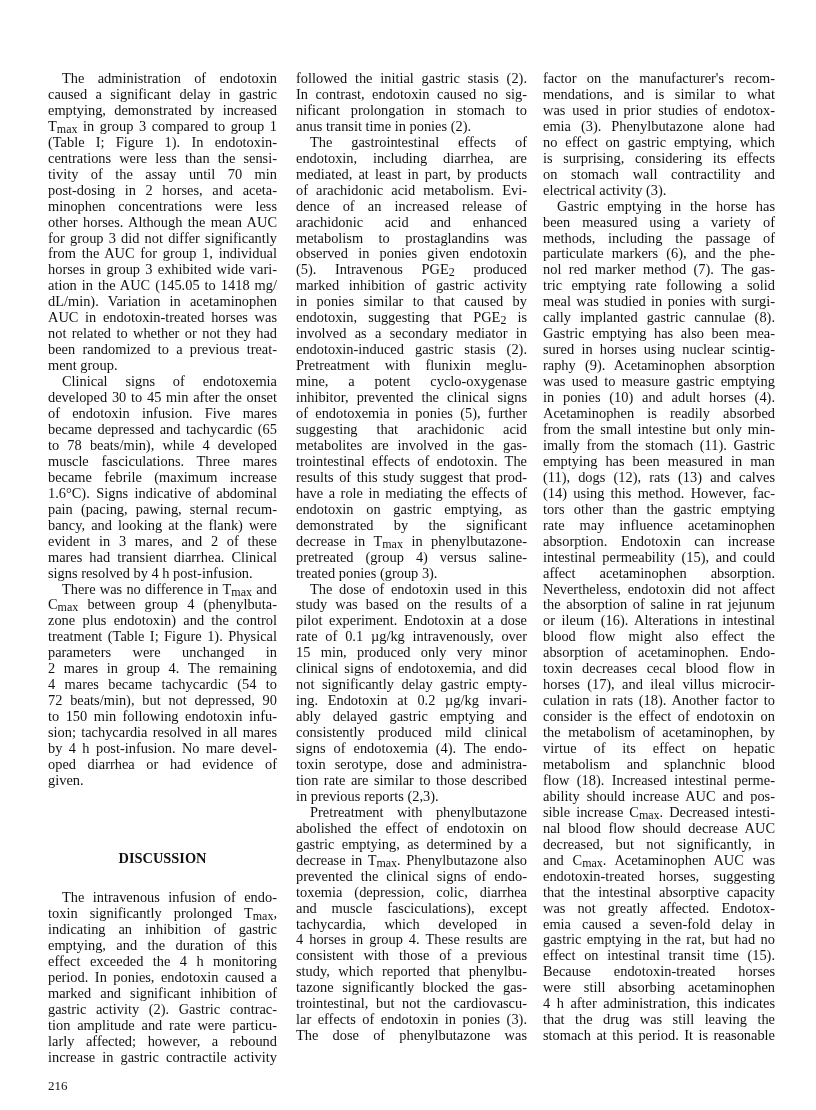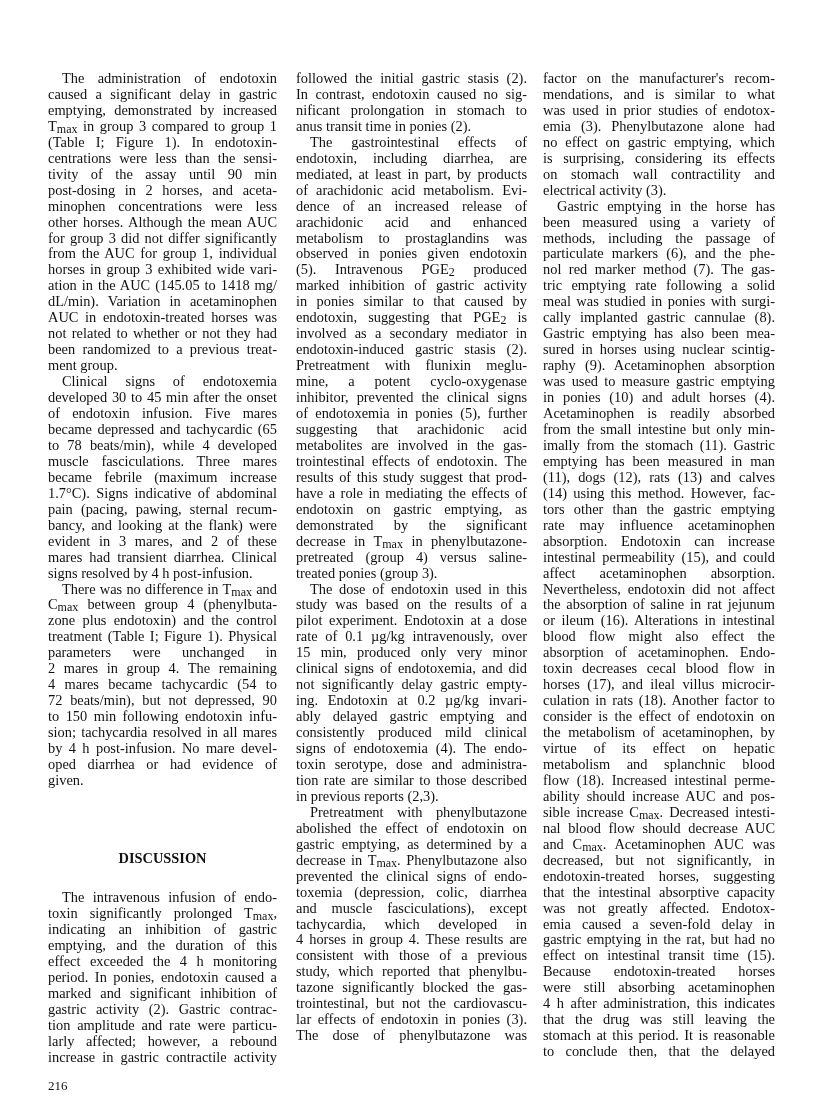--- a/index.html
+++ b/index.html
@@ -22,41 +22,41 @@
 </head>
 <body>
 
 <div id="col1" class="col">
     <span class="line ind">The administration of endotoxin</span>
     <span class="line">caused a significant delay in gastric</span>
     <span class="line">emptying, demonstrated by increased</span>
     <span class="line">T<sub>max</sub> in group 3 compared to group 1</span>
     <span class="line">(Table I; Figure 1). In endotoxin-</span>
     <span class="line">centrations were less than the sensi-</span>
-    <span class="line">tivity of the assay until 90 min</span>
+    <span class="line">tivity of the assay until 70 min</span>
     <span class="line">post-dosing in 2 horses, and aceta-</span>
     <span class="line">minophen concentrations were less</span>
     <span class="line">other horses. Although the mean AUC</span>
     <span class="line">for group 3 did not differ significantly</span>
     <span class="line">from the AUC for group 1, individual</span>
     <span class="line">horses in group 3 exhibited wide vari-</span>
     <span class="line">ation in the AUC (145.05 to 1418 mg/</span>
     <span class="line">dL/min). Variation in acetaminophen</span>
     <span class="line">AUC in endotoxin-treated horses was</span>
     <span class="line">not related to whether or not they had</span>
     <span class="line">been randomized to a previous treat-</span>
     <span class="line last">ment group.</span>
     <span class="line ind">Clinical signs of endotoxemia</span>
     <span class="line">developed 30 to 45 min after the onset</span>
     <span class="line">of endotoxin infusion. Five mares</span>
     <span class="line">became depressed and tachycardic (65</span>
     <span class="line">to 78 beats/min), while 4 developed</span>
     <span class="line">muscle fasciculations. Three mares</span>
     <span class="line">became febrile (maximum increase</span>
-    <span class="line">1.7°C). Signs indicative of abdominal</span>
+    <span class="line">1.6°C). Signs indicative of abdominal</span>
     <span class="line">pain (pacing, pawing, sternal recum-</span>
     <span class="line">bancy, and looking at the flank) were</span>
     <span class="line">evident in 3 mares, and 2 of these</span>
     <span class="line">mares had transient diarrhea. Clinical</span>
     <span class="line last">signs resolved by 4 h post-infusion.</span>
     <span class="line ind">There was no difference in T<sub>max</sub> and</span>
     <span class="line">C<sub>max</sub> between group 4 (phenylbuta-</span>
     <span class="line">zone plus endotoxin) and the control</span>
     <span class="line">treatment (Table I; Figure 1). Physical</span>
     <span class="line">parameters were unchanged in</span>
@@ -192,29 +192,28 @@
     <span class="line">horses (17), and ileal villus microcir-</span>
     <span class="line">culation in rats (18). Another factor to</span>
     <span class="line">consider is the effect of endotoxin on</span>
     <span class="line">the metabolism of acetaminophen, by</span>
     <span class="line">virtue of its effect on hepatic</span>
     <span class="line">metabolism and splanchnic blood</span>
     <span class="line">flow (18). Increased intestinal perme-</span>
     <span class="line">ability should increase AUC and pos-</span>
     <span class="line">sible increase C<sub>max</sub>. Decreased intesti-</span>
     <span class="line">nal blood flow should decrease AUC</span>
+    <span class="line">decreased, but not significantly, in</span>
     <span class="line">and C<sub>max</sub>. Acetaminophen AUC was</span>
-    <span class="line">decreased, but not significantly, in</span>
     <span class="line">endotoxin-treated horses, suggesting</span>
     <span class="line">that the intestinal absorptive capacity</span>
     <span class="line">was not greatly affected. Endotox-</span>
     <span class="line">emia caused a seven-fold delay in</span>
     <span class="line">gastric emptying in the rat, but had no</span>
     <span class="line">effect on intestinal transit time (15).</span>
     <span class="line">Because endotoxin-treated horses</span>
     <span class="line">were still absorbing acetaminophen</span>
     <span class="line">4 h after administration, this indicates</span>
     <span class="line">that the drug was still leaving the</span>
     <span class="line">stomach at this period. It is reasonable</span>
-    <span class="line">to conclude then, that the delayed</span>
   </div>
 
 <div id="page-number">216</div>
 
 </body></html>

